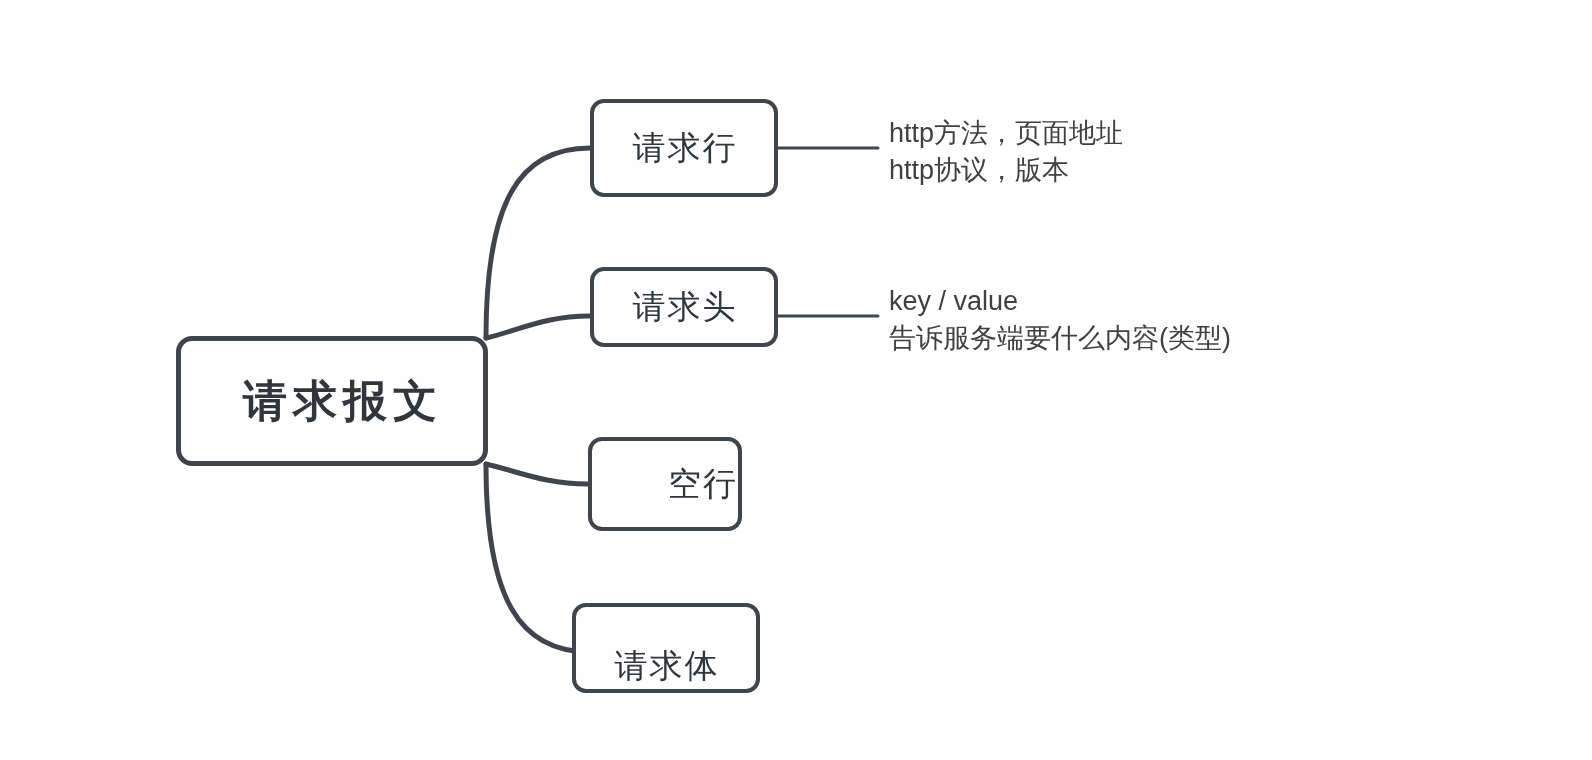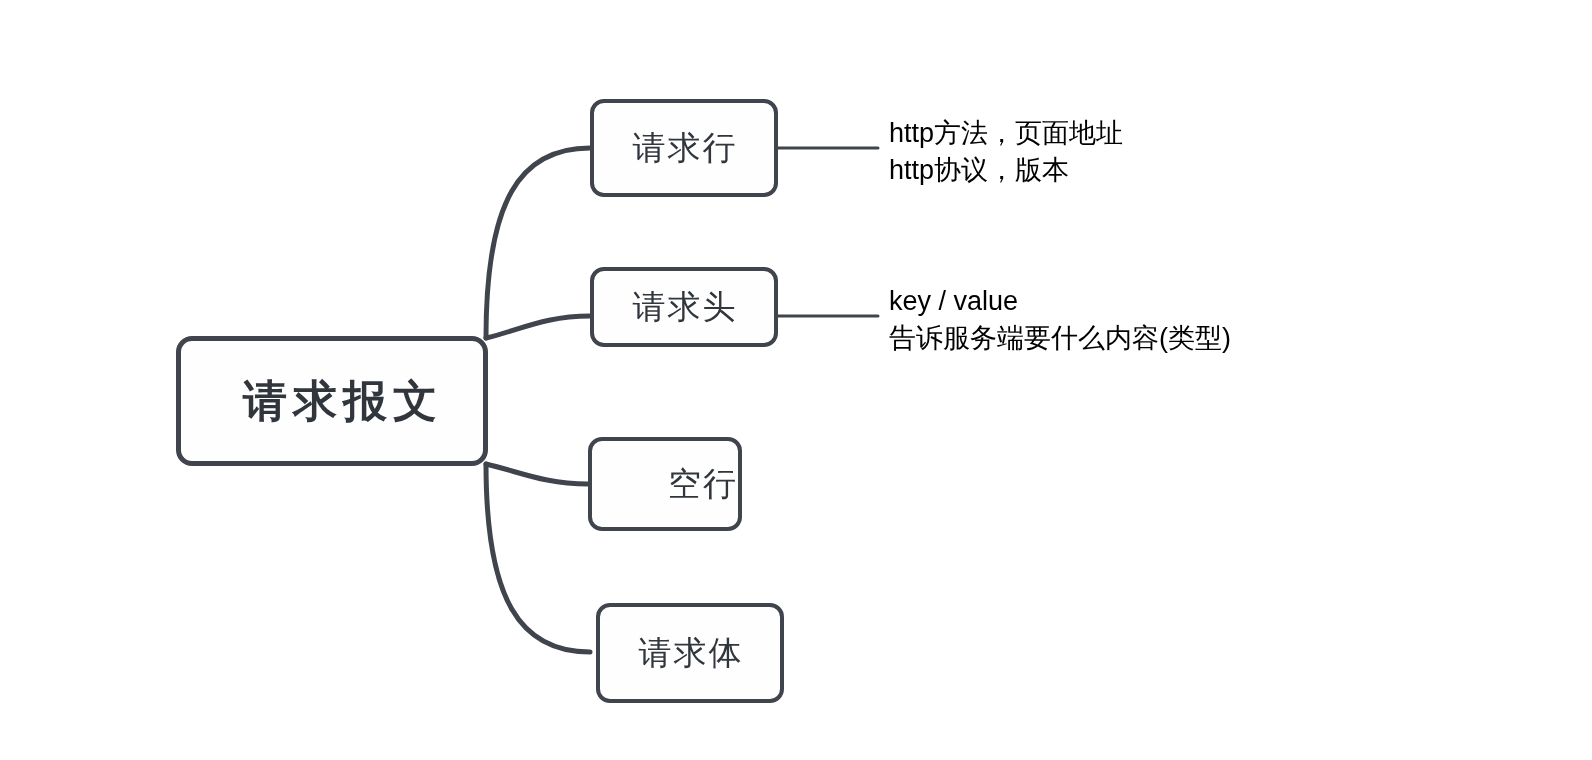--- a/index.html
+++ b/index.html
@@ -45,21 +45,21 @@
     letter-spacing: 6px;
     text-indent: 6px;
   }
   .node.child {
     font-size: 33px;
     letter-spacing: 2px;
     text-indent: 2px;
   }
   .annotation {
     position: absolute;
-    color: #000000;
+    color: #404040;
     font-size: 27px;
     line-height: 1.36;
     white-space: nowrap;
     z-index: 2;
   }
   .annotation .ln { display: block; }
 </style>
 </head>
 <body>
 
@@ -89,21 +89,21 @@
   </div>
 
   <div class="node child" style="left:590px; top:267px; width:188px; height:80px;">
     <span>请求头</span>
   </div>
 
   <div class="node child" style="left:588px; top:437px; width:154px; height:94px;justify-content:flex-end;">
     <span>空行</span>
   </div>
 
-  <div class="node child" style="left:596px; top:603px; width:188px; height:100px;">
+  <div class="node child" style="left:572px; top:603px; width:188px; height:90px;align-items:flex-end;">
     <span>请求体</span>
   </div>
 
   <div class="annotation" style="left:889px; top:115px;">
     <span class="ln">http方法，页面地址</span>
     <span class="ln">http协议，版本</span>
   </div>
 
   <div class="annotation" style="left:889px; top:283px;">
     <span class="ln">key / value</span>

